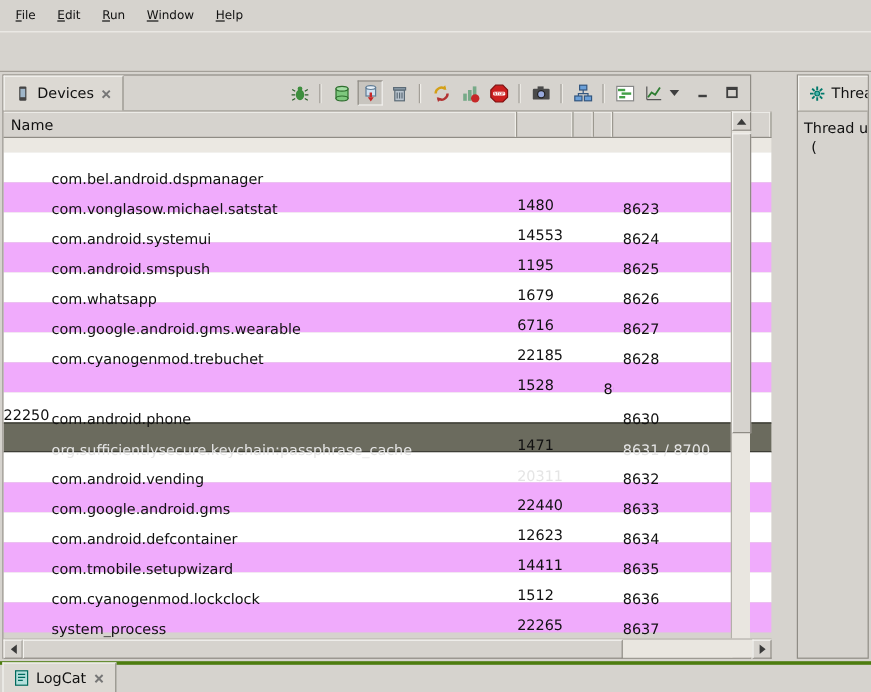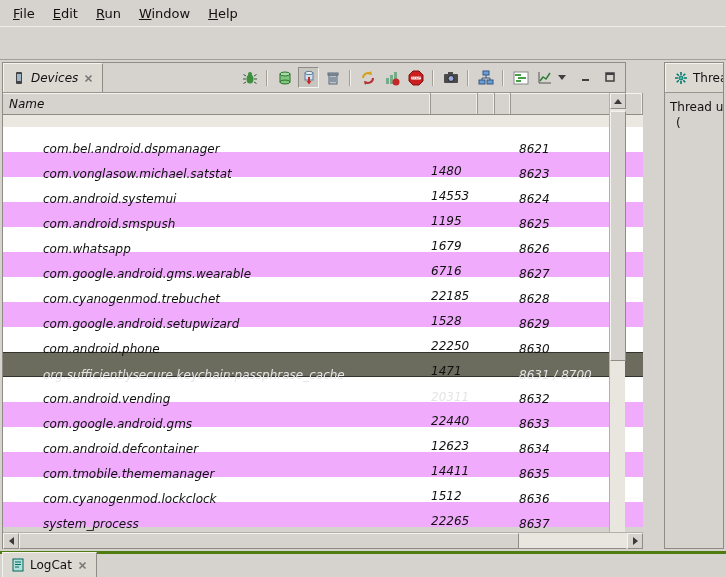--- a/index.html
+++ b/index.html
@@ -6,28 +6,28 @@
   html,body { width:726px; height:577px; }
   body {
     position:relative; overflow:hidden;
     background:#d6d3ce;
     font-family:"DejaVu Sans","Liberation Sans",sans-serif;
     font-size:12px; color:#111;
   }
   
   .menubar { position:absolute; left:0; top:0; width:726px; height:26px;
     display:flex; align-items:center; padding-left:4px; }
-  .menu-item { display:inline-block; padding:4px 9px; font-size:13px; cursor:default; }
+  .menu-item { display:inline-block; padding:4px 9px; font-size:10px; cursor:default; }
   .menu-item::first-letter { text-decoration:underline; }
   
   .top-toolbar { position:absolute; left:0; top:26px; width:726px; height:34px;
     border-top:1px solid #efede9; border-bottom:1px solid #a39f98; }
   
   .panel { position:absolute; background:#d6d3ce; border:1px solid #8f8c85; }
-  .devices-panel { left:2px; top:62px; width:624px; height:487px;font-style:italic; }
+  .devices-panel { left:2px; top:62px; width:624px; height:487px; }
   .threads-panel { left:664px; top:62px; width:60px; height:487px; overflow:hidden; }
   .tabbar { position:relative; height:30px; border-bottom:1px solid #98958e; white-space:nowrap; }
   .tab { display:inline-flex; align-items:center; gap:5px; height:29px; padding:0 8px;
     background:#dcd9d3; border-right:1px solid #8f8c85; border-left:1px solid #f4f3f0;
     border-top:1px solid #f4f3f0; white-space:nowrap; }
   .tab-label { font-size:12px; }
   .close-btn { display:inline-flex; width:11px; height:11px; align-items:center; justify-content:center; }
   
   .view-toolbar { position:absolute; top:4px; right:70px; display:flex; align-items:center; gap:3px; }
   .tbtn { width:21px; height:21px; display:flex; align-items:center; justify-content:center; }
@@ -224,21 +224,20 @@
     <div class="hcell"></div>
   </div>
 
   <div class="tbody" id="rows-container">
     <div class="partial-row"></div>
   <div class="trow even">
     <div class="cell name">com.bel.android.dspmanager</div>
     <div class="cell pid">1480</div>
     <div class="cell"></div>
     <div class="cell"></div>
-    <div class="cell port">8621</div>
   </div>
       <div class="trow odd">
     <div class="cell name">com.vonglasow.michael.satstat</div>
     <div class="cell pid">14553</div>
     <div class="cell"></div>
     <div class="cell"></div>
     <div class="cell port">8623</div>
   </div>
       <div class="trow even">
     <div class="cell name">com.android.systemui</div>
@@ -269,21 +268,20 @@
     <div class="cell port">8627</div>
   </div>
       <div class="trow even">
     <div class="cell name">com.cyanogenmod.trebuchet</div>
     <div class="cell pid">1528</div>
     <div class="cell"></div>
     <div class="cell"></div>
     <div class="cell port">8628</div>
   </div>
       <div class="trow odd">
-    <div class="cell name">com.google.android.setupwizard</div>
     <div class="cell pid">22250</div>
     <div class="cell"></div>
     <div class="cell"></div>
     <div class="cell port">8629</div>
   </div>
       <div class="trow even">
     <div class="cell name">com.android.phone</div>
     <div class="cell pid">1471</div>
     <div class="cell"></div>
     <div class="cell"></div>
@@ -311,21 +309,21 @@
     <div class="cell port">8633</div>
   </div>
       <div class="trow even">
     <div class="cell name">com.android.defcontainer</div>
     <div class="cell pid">14411</div>
     <div class="cell"></div>
     <div class="cell"></div>
     <div class="cell port">8634</div>
   </div>
       <div class="trow odd">
-    <div class="cell name">com.tmobile.thememanager</div>
+    <div class="cell name">com.tmobile.setupwizard</div>
     <div class="cell pid">1512</div>
     <div class="cell"></div>
     <div class="cell"></div>
     <div class="cell port">8635</div>
   </div>
       <div class="trow even">
     <div class="cell name">com.cyanogenmod.lockclock</div>
     <div class="cell pid">22265</div>
     <div class="cell"></div>
     <div class="cell"></div>

